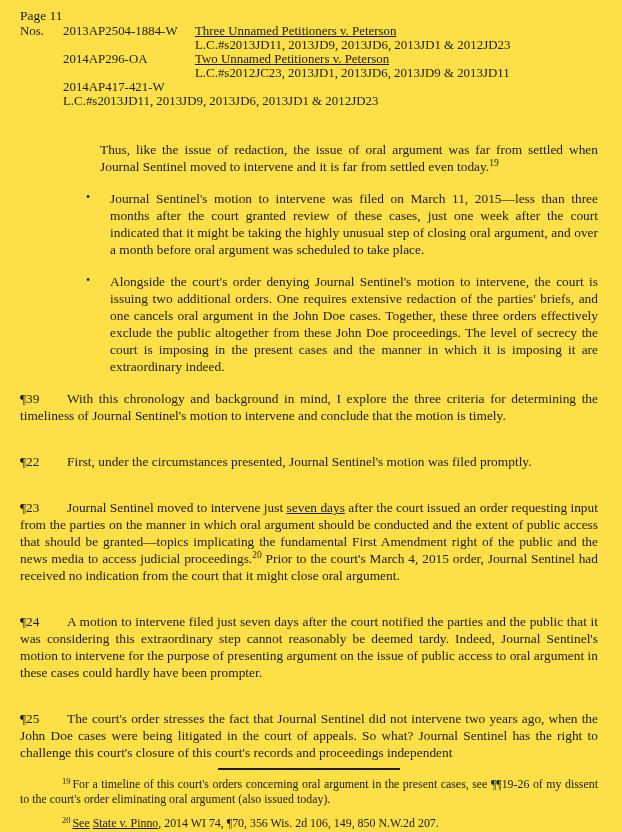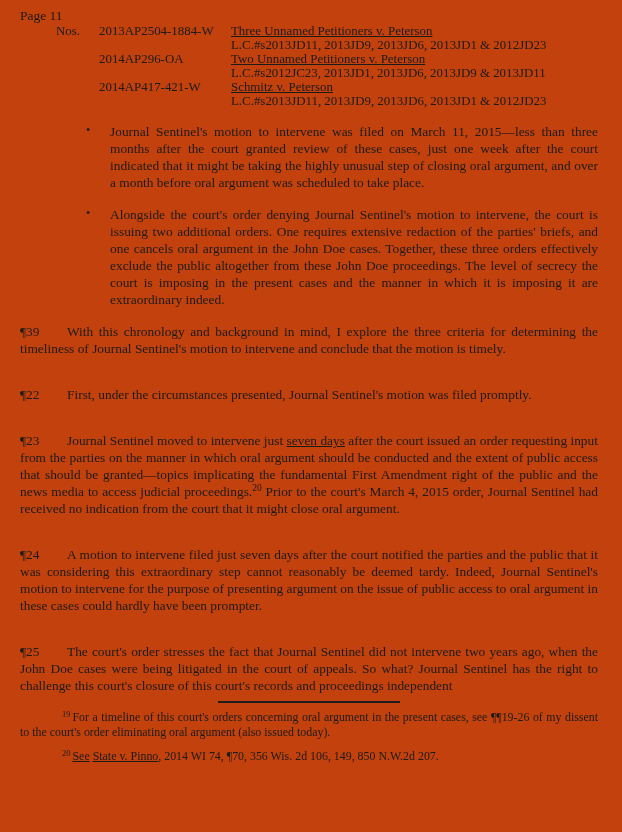--- a/index.html
+++ b/index.html
@@ -7,34 +7,33 @@
     width: 622px; height: 832px;
     background: #f4f4f2;
     font-family: "Liberation Serif", serif;
     color: #1b1b1b;
     -webkit-font-smoothing: antialiased;
   }
   .page {
     position: relative;
     width: 622px; height: 832px;
     box-sizing: border-box;
-    background: #c2410c;
+    background: #fde047;
     padding: 8px 24px 16px 20px;
     overflow: hidden;
     font-size: 13.4px;
   }
   
   .hdr-line { font-size: 13.5px; line-height: 16px; white-space: nowrap; }
   .case-grid {
     display: grid;
     grid-template-columns: 43px 132px auto;
     font-size: 12.9px;
     line-height: 14px;
     margin-top: 0px;
-    margin-left: 36px;
   }
   .case-grid > div { white-space: nowrap; }
   .u { text-decoration: underline; }
   
   .block-quote {
     margin: 33px 0 0 80px;
     text-align: justify;
     line-height: 17px;
   }
   .bullet-item {
@@ -103,26 +102,26 @@
 
     <div></div>
     <div>2014AP296-OA</div>
     <div><span class="u">Two Unnamed Petitioners v. Peterson</span></div>
     <div></div>
     <div></div>
     <div>L.C.#s2012JC23, 2013JD1, 2013JD6, 2013JD9 &amp; 2013JD11</div>
 
     <div></div>
     <div>2014AP417-421-W</div>
-    <div><span class="u">Schmitz v. Peterson</span></div>
     <div></div>
     <div></div>
     <div>L.C.#s2013JD11, 2013JD9, 2013JD6, 2013JD1 &amp; 2012JD23</div>
   </div>
 
+  <p class="block-quote"><span>Thus, like the issue of redaction, the issue of oral argument was far from settled when Journal Sentinel moved to intervene and it is far from settled even today.</span><sup class="fnref">19</sup></p>
 
   <p class="bullet-item"><span class="bullet-marker">•</span><span>Journal Sentinel's motion to intervene was filed on March 11, 2015—less than three months after the court granted review of these cases, just one week after the court indicated that it might be taking the highly unusual step of closing oral argument, and over a month before oral argument was scheduled to take place.</span></p>
 
   <p class="bullet-item"><span class="bullet-marker">•</span><span>Alongside the court's order denying Journal Sentinel's motion to intervene, the court is issuing two additional orders. One requires extensive redaction of the parties' briefs, and one cancels oral argument in the John Doe cases. Together, these three orders effectively exclude the public altogether from these John Doe proceedings. The level of secrecy the court is imposing in the present cases and the manner in which it is imposing it are extraordinary indeed.</span></p>
 
   <p class="body-par"><span class="pnum">¶39</span><span>With this chronology and background in mind, I explore the three criteria for determining the timeliness of Journal Sentinel's motion to intervene and conclude that the motion is timely.</span></p>
 
   <p class="body-par sp"><span class="pnum">¶22</span><span>First, under the circumstances presented, Journal Sentinel's motion was filed promptly.</span></p>
 
   <p class="body-par sp"><span class="pnum">¶23</span><span>Journal Sentinel moved to intervene just </span><span class="u">seven days</span><span> after the court issued an order requesting input from the parties on the manner in which oral argument should be conducted and the extent of public access that should be granted—topics implicating the fundamental First Amendment right of the public and the news media to access judicial proceedings.</span><sup class="fnref">20</sup><span> Prior to the court's March 4, 2015 order, Journal Sentinel had received no indication from the court that it might close oral argument.</span></p>

